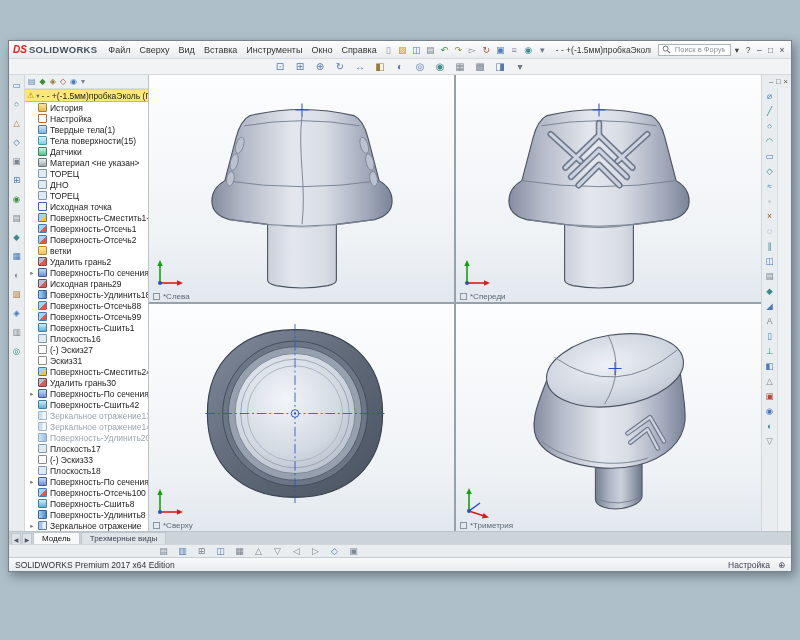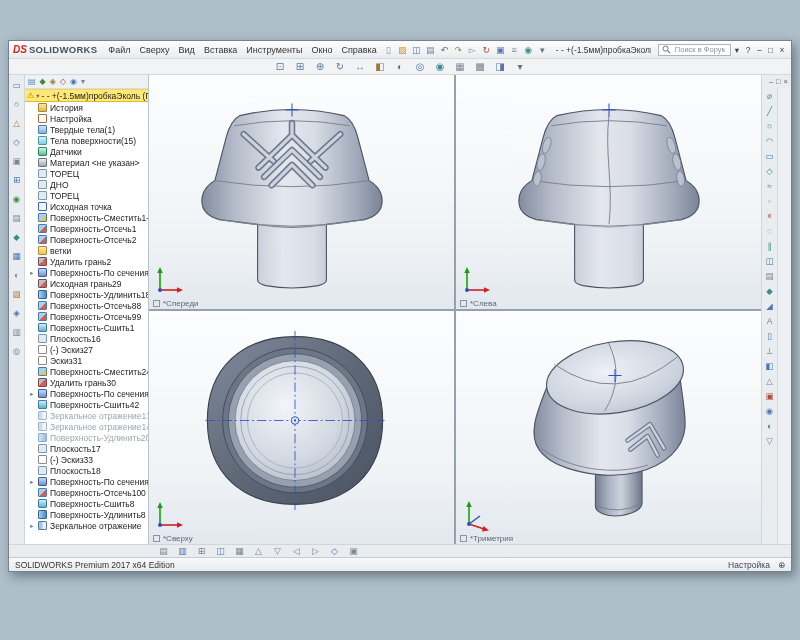--- a/index.html
+++ b/index.html
@@ -430,47 +430,20 @@
             <span class="arr">▸</span>
             <span class="tic ic-mirror"></span>
             <span>Зеркальное отражение</span>
           </div>
       </div>
     </div>
 
     <div class="viewports">
 
       <div class="cell">
-        <svg class="model" style="left:47%;top:22px;transform:translateX(-50%)" width="186" height="197" viewBox="0 0 200 212">
-          <path class="body" d="M44,20 Q100,7 156,20 Q166,25 171,44 L183,90 Q197,98 197,112 Q197,127 178,132 L137,137 L137,197 Q137,201 128,203 Q100,208 72,203 Q63,201 63,197 L63,137 L22,132 Q3,127 3,112 Q3,98 17,90 L29,44 Q34,25 44,20 Z"></path>
-          <path class="shade" d="M22,132 Q100,147 178,132 L137,137 Q100,144 63,137 Z"></path>
-          <path class="seam" d="M38,31 Q100,20 162,31"></path>
-          <path class="seam" d="M17,90 Q100,103 183,90"></path>
-          <path class="seam" d="M22,132 Q100,146 178,132"></path>
-          <path class="seam" d="M63,137 Q100,144 137,137"></path>
-          <path class="rib-u" d="M100,28 L100,40 M64,76 L100,41 L136,76 M70,86 L100,57 L130,86 M78,95 L100,73 L122,95 M48,40 L80,69 M152,40 L120,69"></path>
-          <path class="rib-o" d="M100,28 L100,40 M64,76 L100,41 L136,76 M70,86 L100,57 L130,86 M78,95 L100,73 L122,95 M48,40 L80,69 M152,40 L120,69"></path>
-          <g class="origin">
-              <path d="M93,14 H107 M100,7 V21"></path>
-            </g>
-        </svg>
-        <svg class="triad" width="34" height="34" viewBox="0 0 34 34">
-          <line x1="7" y1="27" x2="7" y2="9" stroke="#13a10e" stroke-width="1.6"></line>
-          <path d="M7,4 L4.3,10 L9.7,10 Z" fill="#13a10e"></path>
-          <line x1="7" y1="27" x2="25" y2="27" stroke="#d21f1f" stroke-width="1.6"></line>
-          <path d="M30,27 L24,24.3 L24,29.7 Z" fill="#d21f1f"></path>
-          <circle cx="7" cy="27" r="2" fill="#2a52c0"></circle>
-        </svg>
-        <div class="vlabel">
-          <span class="vlicon"></span>
-          <span>*Спереди</span>
-        </div>
-      </div>
-
-      <div class="cell">
         <svg class="model" style="left:50%;top:22px;transform:translateX(-50%)" width="186" height="197" viewBox="0 0 200 212">
           <path class="body" d="M44,20 Q100,7 156,20 Q166,25 171,44 L183,90 Q197,98 197,112 Q197,127 178,132 L137,137 L137,197 Q137,201 128,203 Q100,208 72,203 Q63,201 63,197 L63,137 L22,132 Q3,127 3,112 Q3,98 17,90 L29,44 Q34,25 44,20 Z"></path>
           <path class="shade" d="M22,132 Q100,147 178,132 L137,137 Q100,144 63,137 Z"></path>
           <path class="seam" d="M38,31 Q100,20 162,31"></path>
           <path class="seam" d="M17,90 Q100,103 183,90"></path>
           <path class="seam" d="M22,132 Q100,146 178,132"></path>
           <path class="seam" d="M100,20 C95,60 105,95 100,137"></path>
           <ellipse class="ribE" cx="33" cy="52" rx="4" ry="9" transform="rotate(18 33 52)"></ellipse>
           <ellipse class="ribE" cx="27" cy="70" rx="4" ry="9" transform="rotate(14 27 70)"></ellipse>
           <ellipse class="ribE" cx="23" cy="88" rx="4" ry="8" transform="rotate(10 23 88)"></ellipse>
@@ -484,20 +457,47 @@
         <svg class="triad" width="34" height="34" viewBox="0 0 34 34">
           <line x1="7" y1="27" x2="7" y2="9" stroke="#13a10e" stroke-width="1.6"></line>
           <path d="M7,4 L4.3,10 L9.7,10 Z" fill="#13a10e"></path>
           <line x1="7" y1="27" x2="25" y2="27" stroke="#d21f1f" stroke-width="1.6"></line>
           <path d="M30,27 L24,24.3 L24,29.7 Z" fill="#d21f1f"></path>
           <circle cx="7" cy="27" r="2" fill="#2a52c0"></circle>
         </svg>
         <div class="vlabel">
           <span class="vlicon"></span>
           <span>*Слева</span>
+        </div>
+      </div>
+
+      <div class="cell">
+        <svg class="model" style="left:47%;top:22px;transform:translateX(-50%)" width="186" height="197" viewBox="0 0 200 212">
+          <path class="body" d="M44,20 Q100,7 156,20 Q166,25 171,44 L183,90 Q197,98 197,112 Q197,127 178,132 L137,137 L137,197 Q137,201 128,203 Q100,208 72,203 Q63,201 63,197 L63,137 L22,132 Q3,127 3,112 Q3,98 17,90 L29,44 Q34,25 44,20 Z"></path>
+          <path class="shade" d="M22,132 Q100,147 178,132 L137,137 Q100,144 63,137 Z"></path>
+          <path class="seam" d="M38,31 Q100,20 162,31"></path>
+          <path class="seam" d="M17,90 Q100,103 183,90"></path>
+          <path class="seam" d="M22,132 Q100,146 178,132"></path>
+          <path class="seam" d="M63,137 Q100,144 137,137"></path>
+          <path class="rib-u" d="M100,28 L100,40 M64,76 L100,41 L136,76 M70,86 L100,57 L130,86 M78,95 L100,73 L122,95 M48,40 L80,69 M152,40 L120,69"></path>
+          <path class="rib-o" d="M100,28 L100,40 M64,76 L100,41 L136,76 M70,86 L100,57 L130,86 M78,95 L100,73 L122,95 M48,40 L80,69 M152,40 L120,69"></path>
+          <g class="origin">
+              <path d="M93,14 H107 M100,7 V21"></path>
+            </g>
+        </svg>
+        <svg class="triad" width="34" height="34" viewBox="0 0 34 34">
+          <line x1="7" y1="27" x2="7" y2="9" stroke="#13a10e" stroke-width="1.6"></line>
+          <path d="M7,4 L4.3,10 L9.7,10 Z" fill="#13a10e"></path>
+          <line x1="7" y1="27" x2="25" y2="27" stroke="#d21f1f" stroke-width="1.6"></line>
+          <path d="M30,27 L24,24.3 L24,29.7 Z" fill="#d21f1f"></path>
+          <circle cx="7" cy="27" r="2" fill="#2a52c0"></circle>
+        </svg>
+        <div class="vlabel">
+          <span class="vlicon"></span>
+          <span>*Спереди</span>
         </div>
       </div>
 
       <div class="cell">
         <svg class="model" style="left:48%;top:18px;transform:translateX(-50%)" width="200" height="183" viewBox="0 0 210 192">
           <path d="M105,8 C160,8 197,40 197,96 C197,152 160,184 105,184 C50,184 13,152 13,96 C13,40 50,8 105,8 Z" fill="url(#tOut)" stroke="#39414d" stroke-width="1.2"></path>
           <circle cx="105" cy="96" r="76" fill="#6d7686" stroke="#424b57"></circle>
           <circle cx="105" cy="96" r="70" fill="#97a0af" stroke="#525b68"></circle>
           <circle cx="105" cy="96" r="63" fill="url(#tIn)" stroke="#6b7585" stroke-width=".8"></circle>
           <circle cx="105" cy="96" r="57" fill="none" stroke="#8d96a6" stroke-width=".8"></circle>
@@ -582,20 +582,26 @@
             <span class="tbico" style="color: rgb(176, 74, 58);">▣</span>
             <span class="tbico" style="color: rgb(74, 120, 184);">◉</span>
             <span class="tbico" style="color: rgb(63, 138, 138);">◐</span>
             <span class="tbico" style="color: rgb(122, 133, 144);">▽</span>
         </div>
         <div class="gutter"></div>
       </div>
     </div>
   </div>
 
+  <div class="tabsrow">
+    <span class="tnav">◀</span>
+    <span class="tnav">▶</span>
+    <span class="dtab active">Модель</span>
+      <span class="dtab">Трехмерные виды</span>
+  </div>
 
   <div class="biconsrow">
     <span class="tbico" style="color: rgb(122, 133, 144);">▤</span>
       <span class="tbico" style="color: rgb(74, 120, 184);">▥</span>
       <span class="tbico" style="color: rgb(122, 133, 144);">⊞</span>
       <span class="tbico" style="color: rgb(74, 120, 184);">◫</span>
       <span class="tbico" style="color: rgb(122, 133, 144);">▦</span>
       <span class="tbico" style="color: rgb(122, 133, 144);">△</span>
       <span class="tbico" style="color: rgb(122, 133, 144);">▽</span>
       <span class="tbico" style="color: rgb(122, 133, 144);">◁</span>

